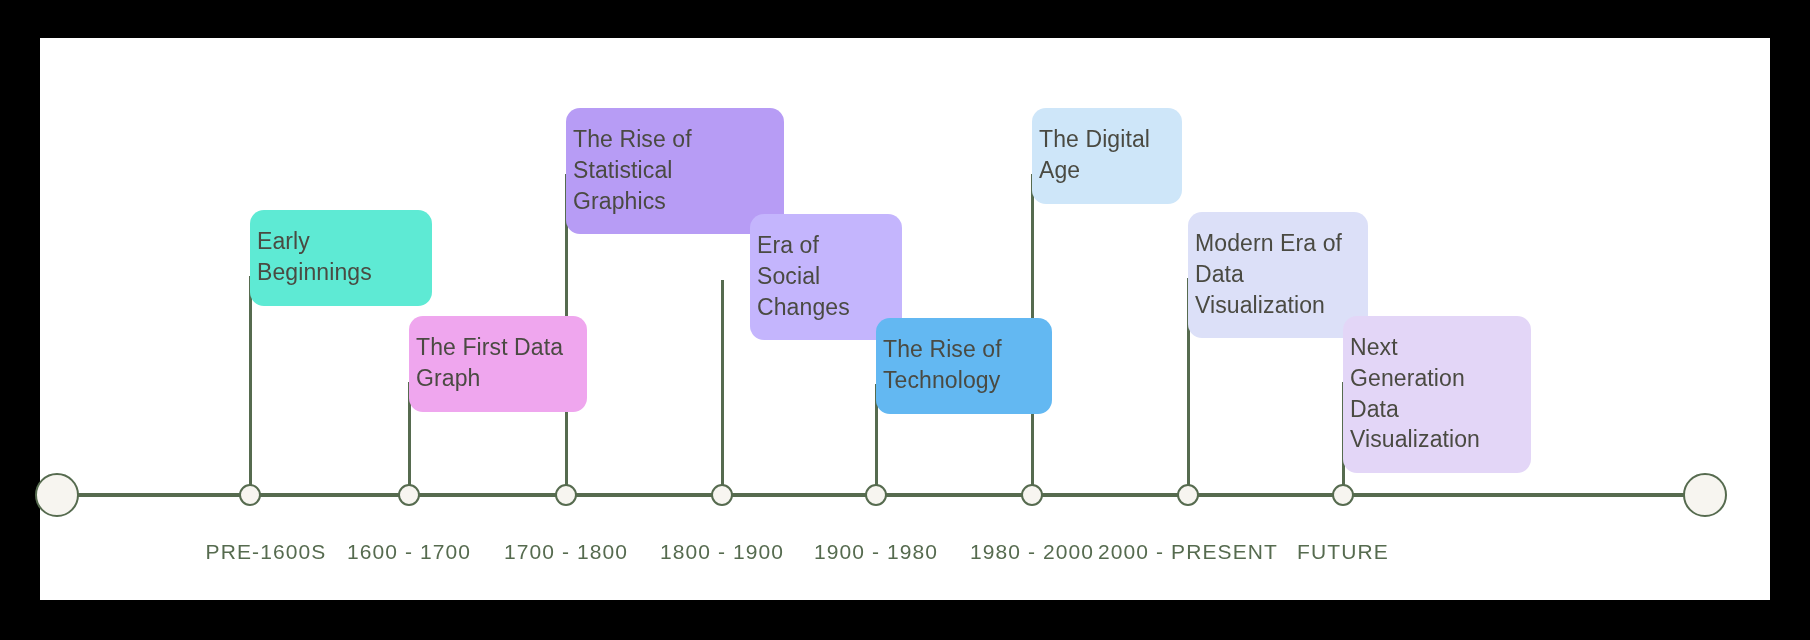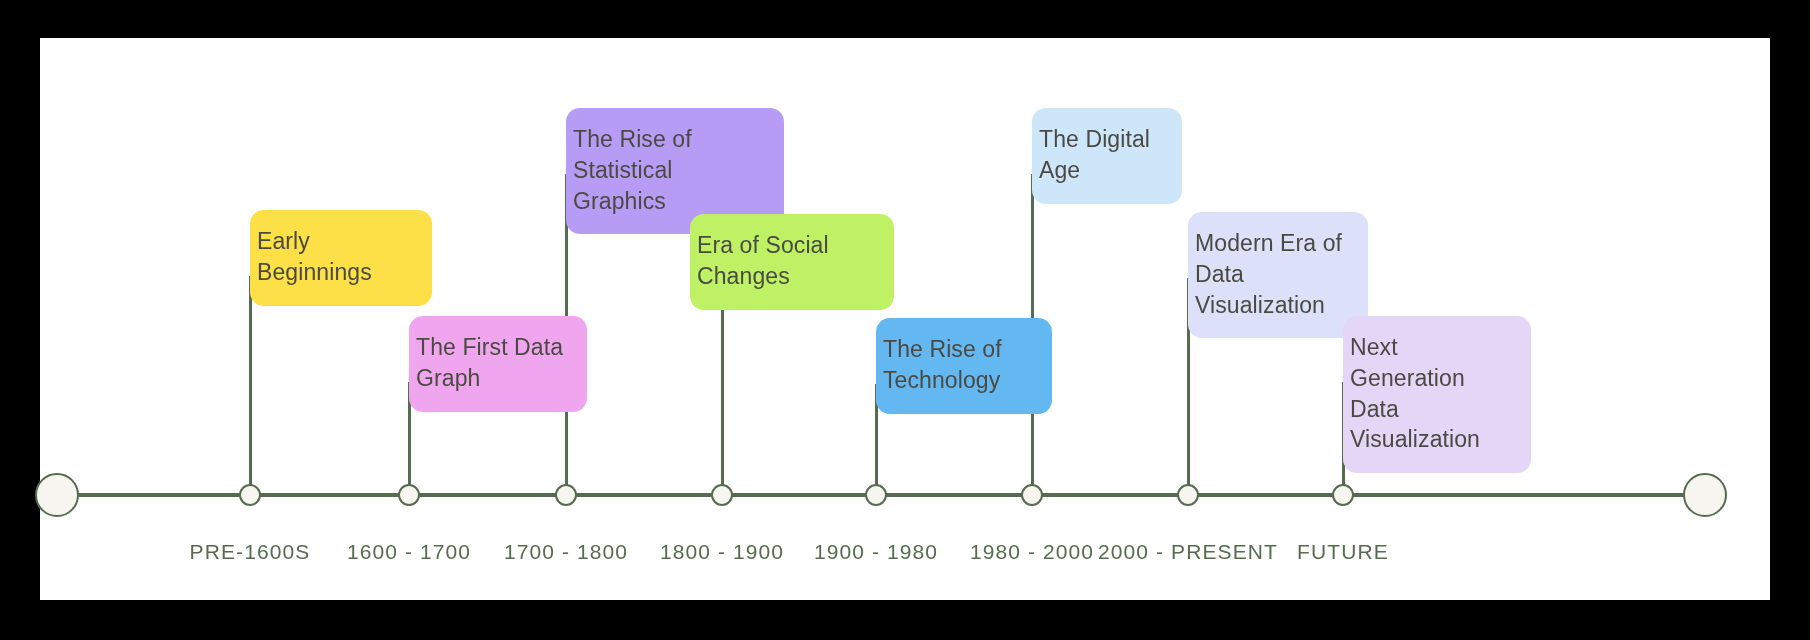--- a/index.html
+++ b/index.html
@@ -113,39 +113,39 @@
         <div class="node" style="left: 210px;"></div>
         <div class="node" style="left: 369px;"></div>
         <div class="node" style="left: 526px;"></div>
         <div class="node" style="left: 682px;"></div>
         <div class="node" style="left: 836px;"></div>
         <div class="node" style="left: 992px;"></div>
         <div class="node" style="left: 1148px;"></div>
         <div class="node" style="left: 1303px;"></div>
       </div>
     <div id="cards">
-        <div class="card" style="left: 210px; top: 172px; width: 182px; background: #fde047;">Early
+        <div class="card" style="left: 210px; top: 172px; width: 182px; background: #5eead4;">Early
 Beginnings</div>
         <div class="card" style="left: 369px; top: 278px; width: 178px; background: rgb(239, 166, 238);">The First Data
 Graph</div>
         <div class="card" style="left: 526px; top: 70px; width: 218px; background: rgb(183, 156, 245);">The Rise of
 Statistical Graphics</div>
-        <div class="card" style="left: 650px; top: 176px; width: 204px; background: #bef264;">Era of Social
+        <div class="card" style="left: 710px; top: 176px; width: 152px; background: #c4b5fd;">Era of Social
 Changes</div>
         <div class="card" style="left: 836px; top: 280px; width: 176px; background: rgb(99, 184, 242);">The Rise of
 Technology</div>
         <div class="card" style="left: 992px; top: 70px; width: 150px; background: rgb(206, 230, 249);">The Digital
 Age</div>
         <div class="card" style="left: 1148px; top: 174px; width: 180px; background: rgb(220, 224, 248);">Modern Era of
 Data Visualization</div>
         <div class="card" style="left: 1303px; top: 278px; width: 188px; background: rgb(227, 214, 247);">Next Generation
 Data Visualization</div>
       </div>
     <div id="labels">
-        <div class="era-label" style="left: 210px; text-align: center;">PRE-1600S</div>
+        <div class="era-label" style="left: 226px; text-align: center;">PRE-1600S</div>
         <div class="era-label" style="left: 369px;">1600 - 1700</div>
         <div class="era-label" style="left: 526px;">1700 - 1800</div>
         <div class="era-label" style="left: 682px;">1800 - 1900</div>
         <div class="era-label" style="left: 836px;">1900 - 1980</div>
         <div class="era-label" style="left: 992px;">1980 - 2000</div>
         <div class="era-label" style="left: 1148px; text-align: center;">2000 - PRESENT</div>
         <div class="era-label" style="left: 1303px;">FUTURE</div>
       </div>
 
   </div>

